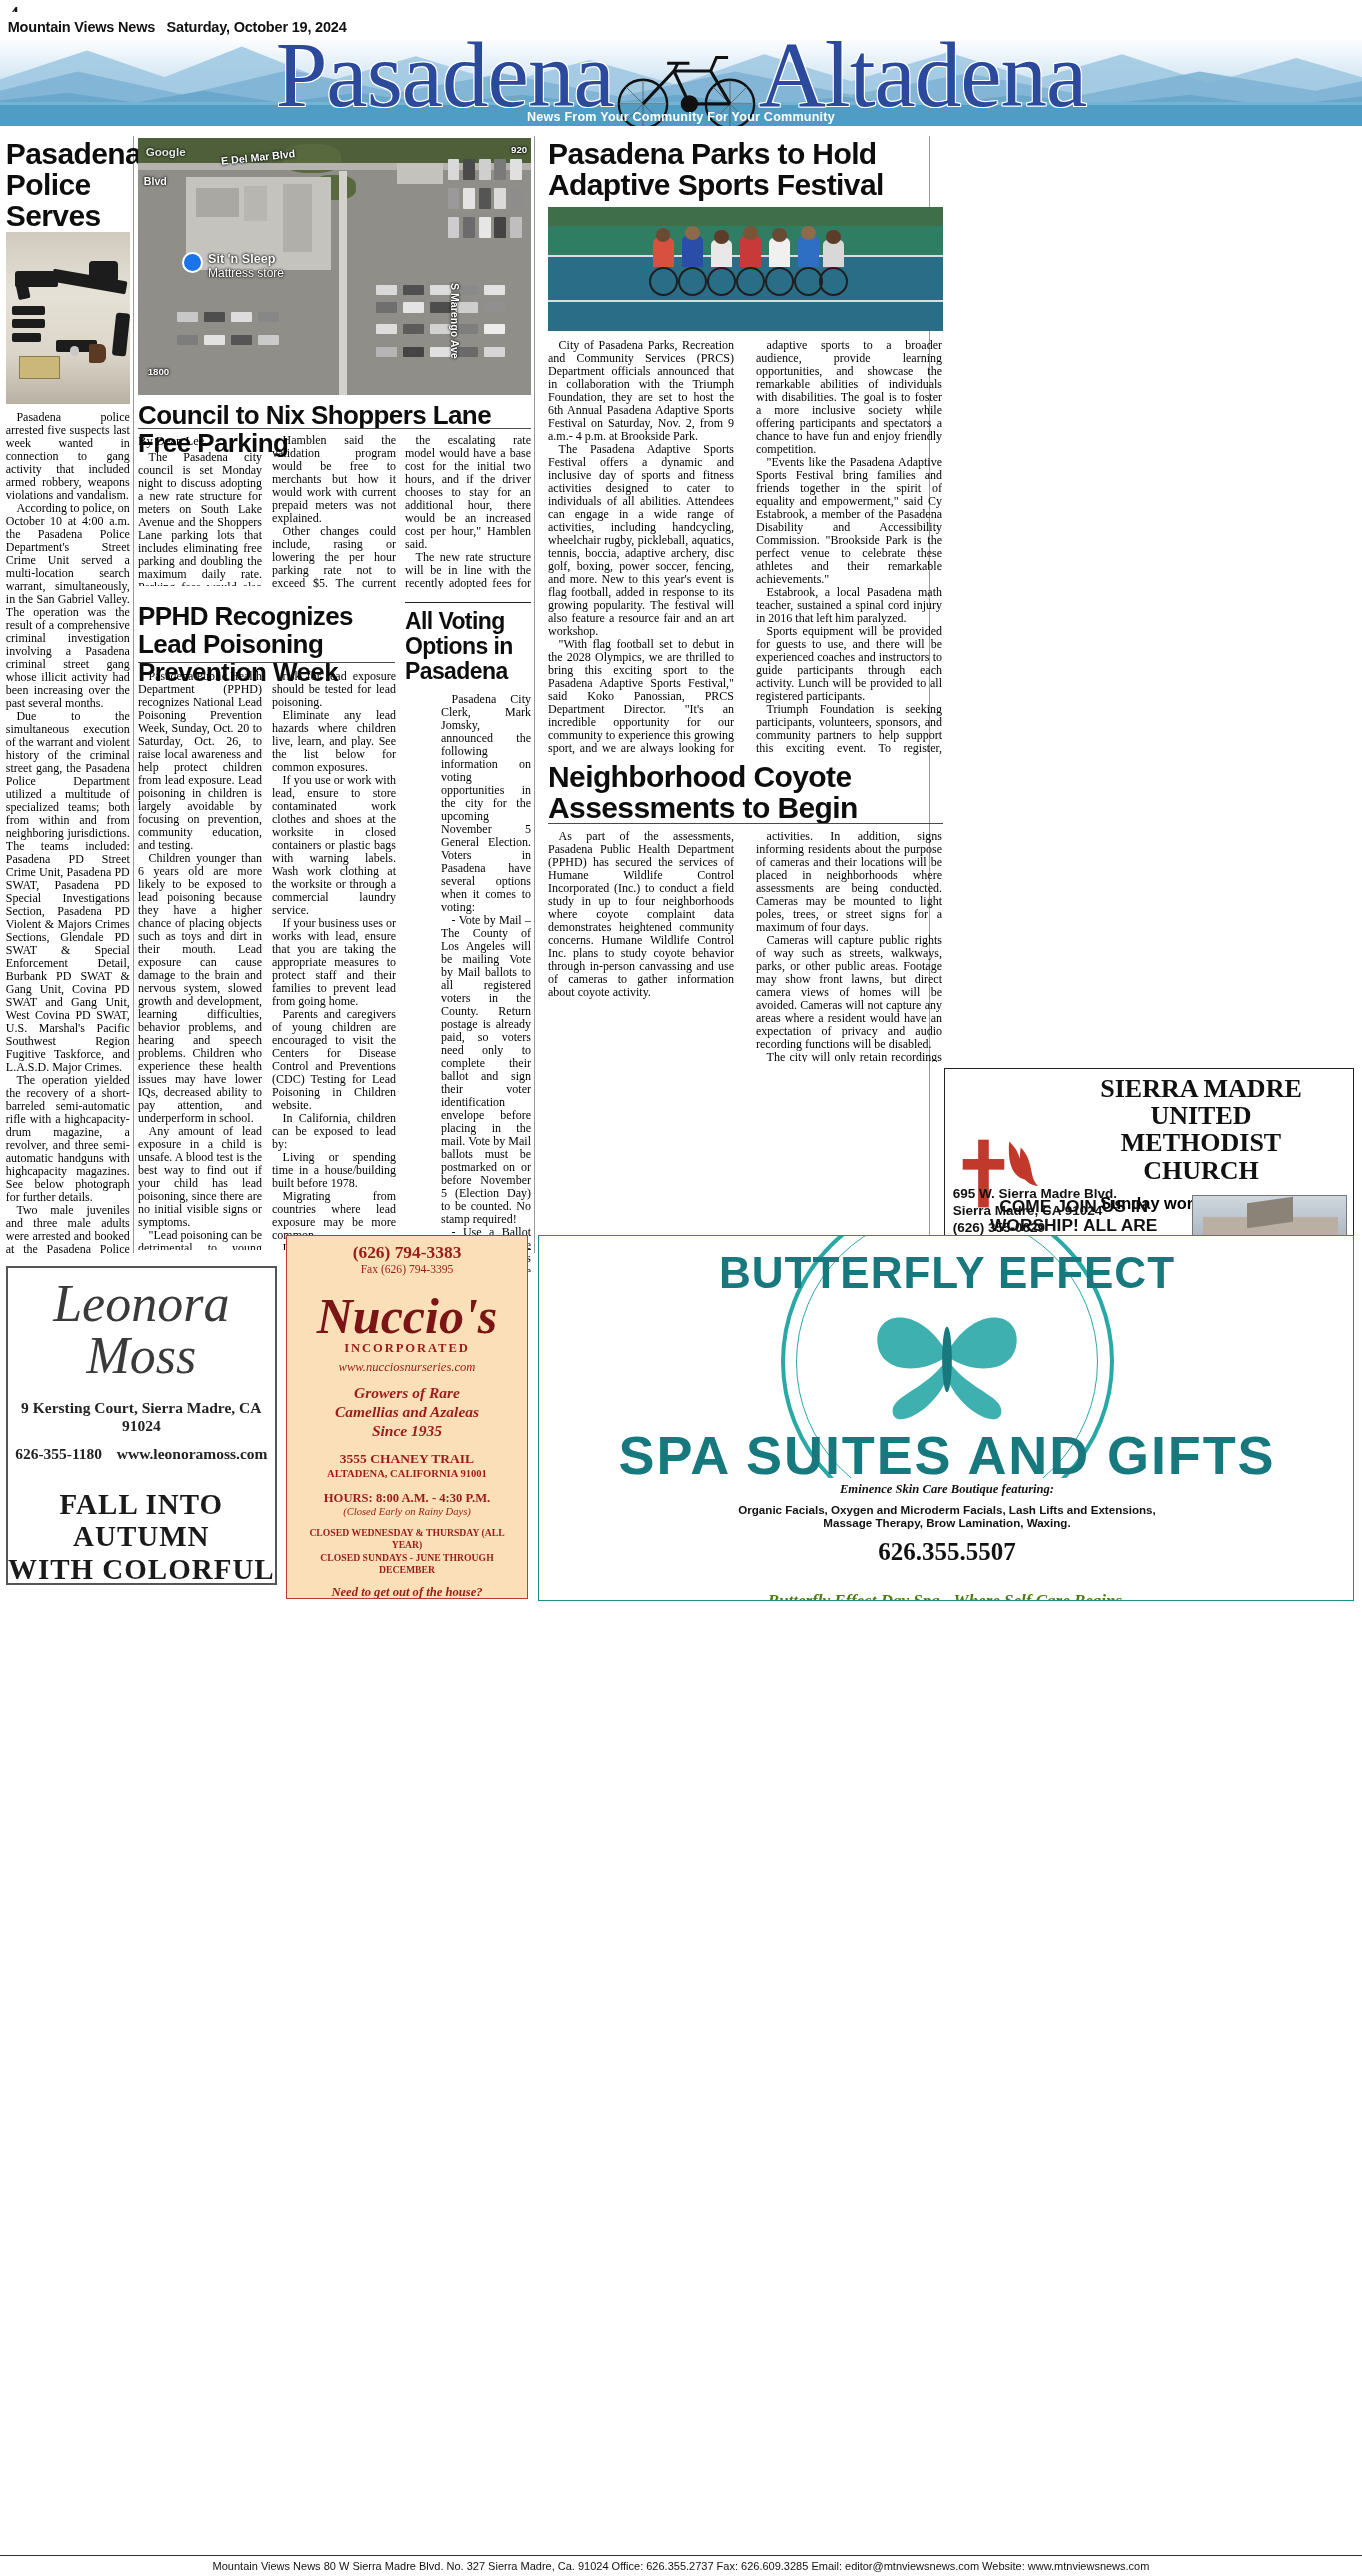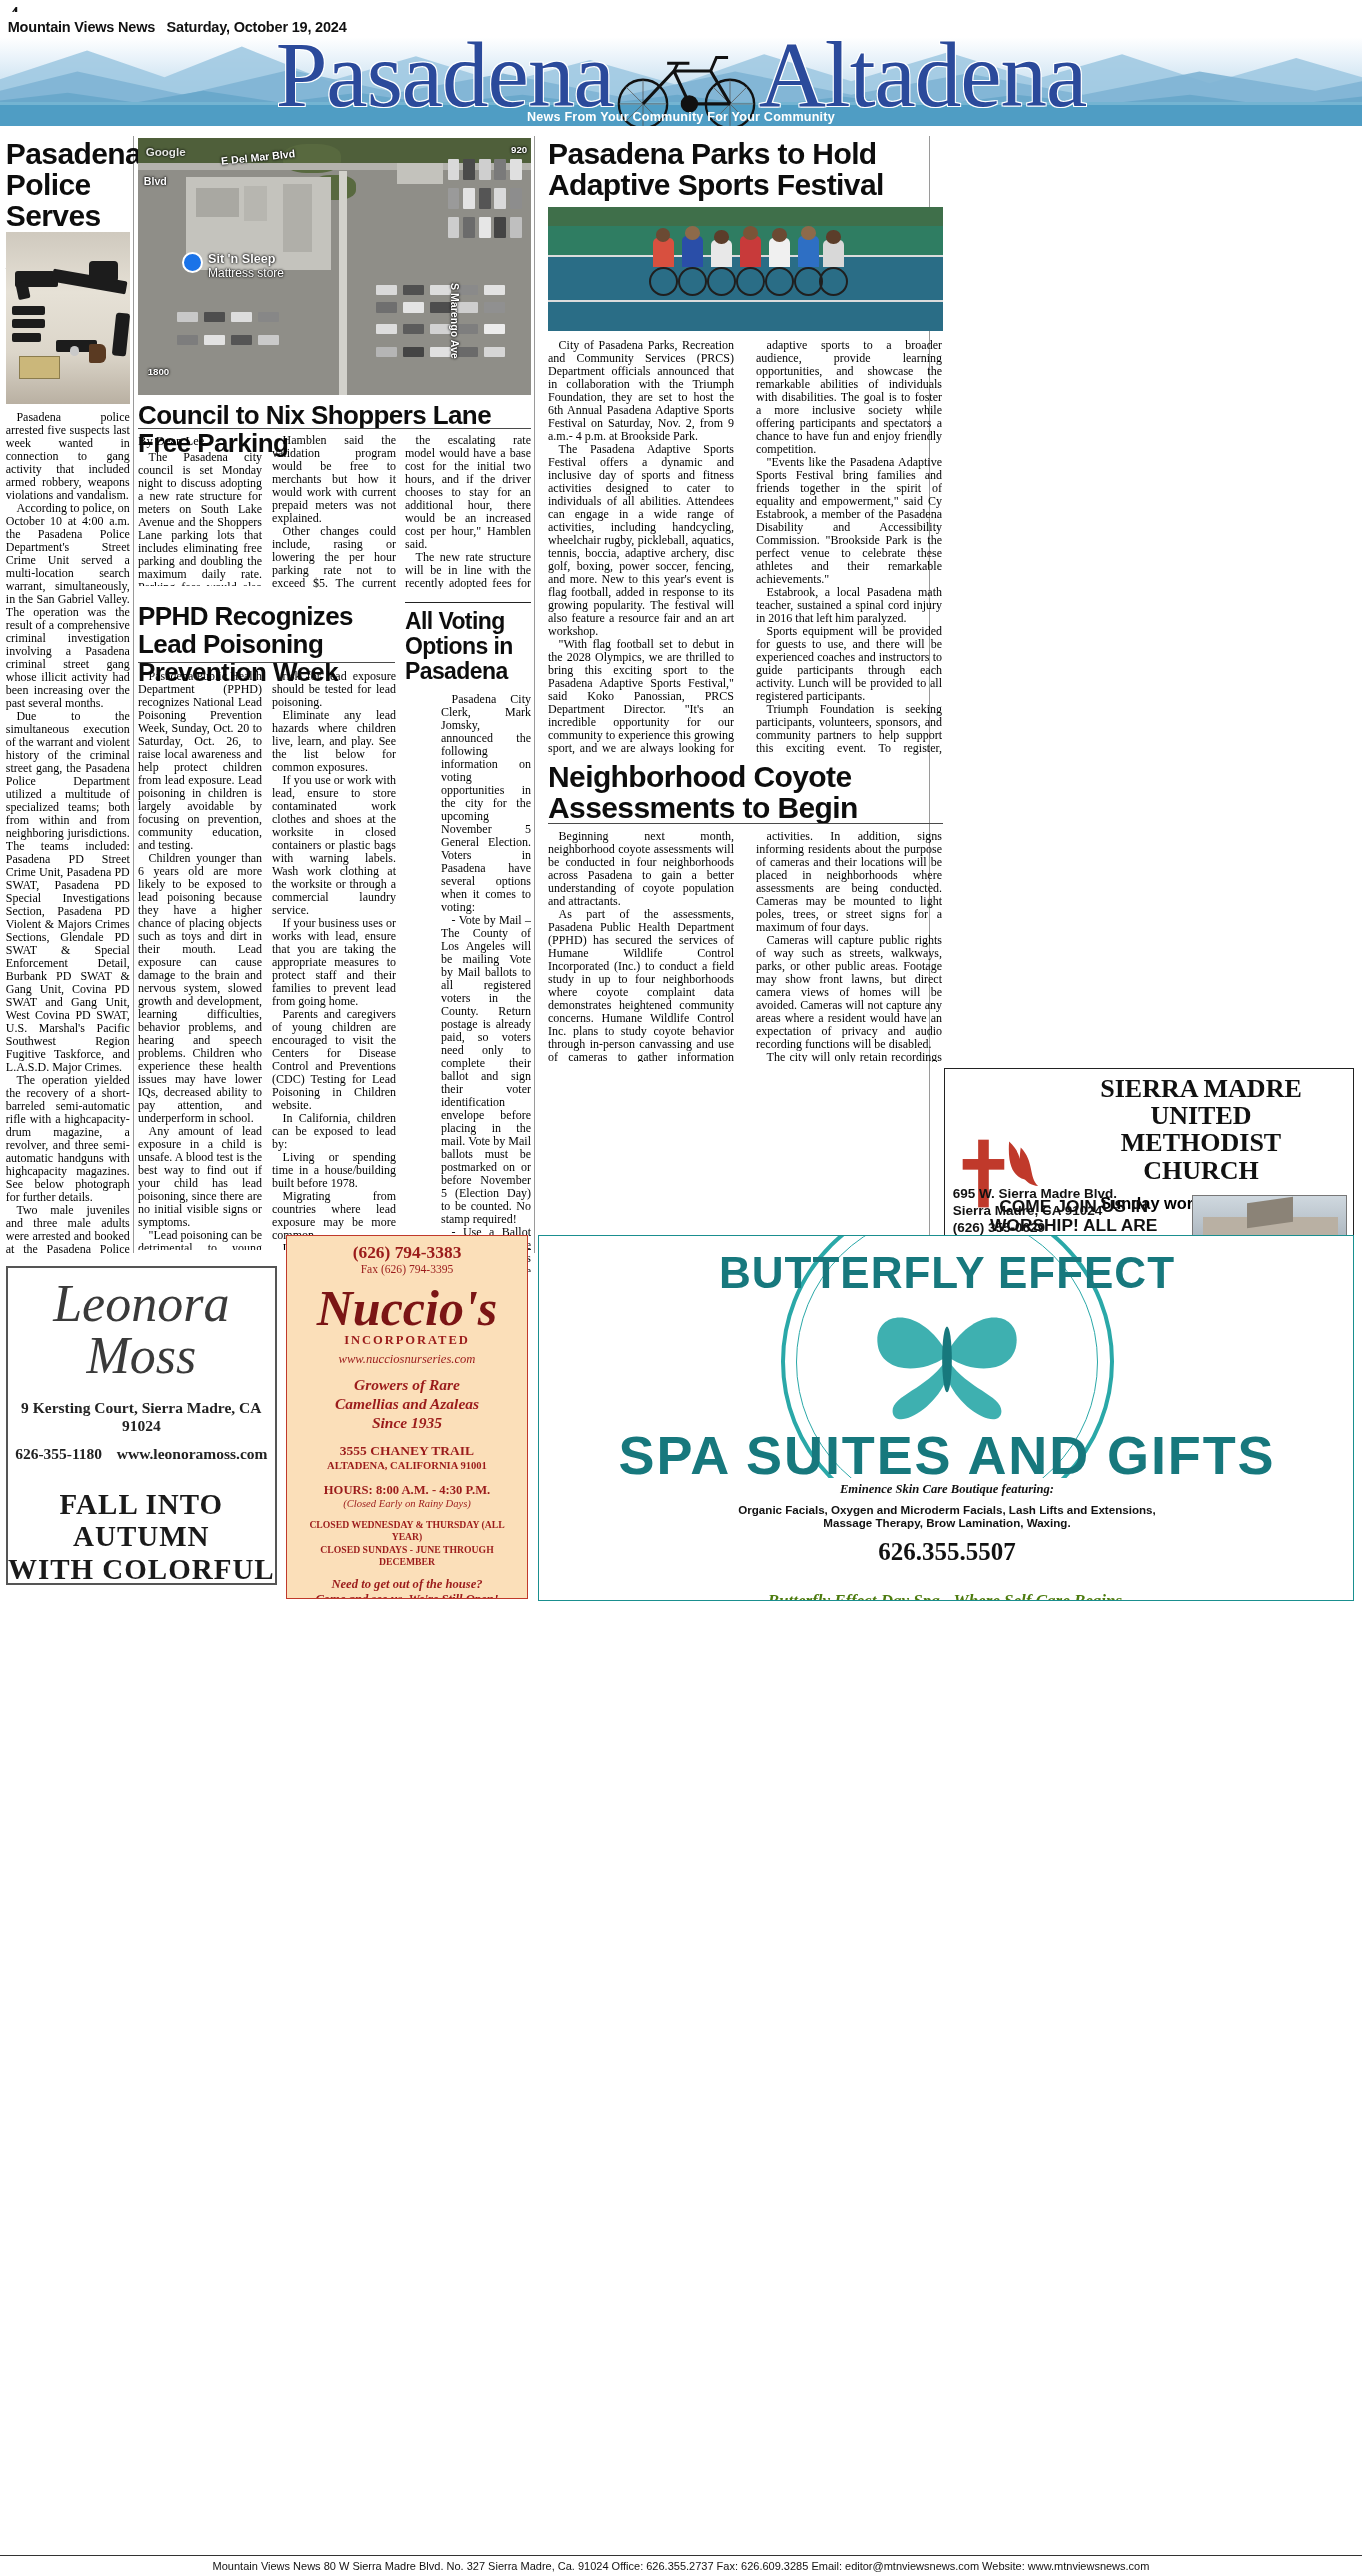--- a/index.html
+++ b/index.html
@@ -427,21 +427,20 @@
     <p>"Events like the Pasadena Adaptive Sports Festival bring families and friends together in the spirit of equality and empowerment," said Cy Estabrook, a member of the Pasadena Disability and Accessibility Commission. "Brookside Park is the perfect venue to celebrate these athletes and their remarkable achievements."</p>
     <p>Estabrook, a local Pasadena math teacher, sustained a spinal cord injury in 2016 that left him paralyzed.</p>
     <p>Sports equipment will be provided for guests to use, and there will be experienced coaches and instructors to guide participants through each activity. Lunch will be provided to all registered participants.</p>
     <p>Triumph Foundation is seeking participants, volunteers, sponsors, and community partners to help support this exciting event. To register, participate, or volunteer, visit Triumph-Foundation.org/ASF or contact Info@Triumph-Foundation.org.</p>
   </div>
 
   <h2 class="hl hl-xl" style="position:absolute; left:548px; top:629px; width:395px; margin:0;">Neighborhood Coyote Assessments to Begin</h2>
   <div class="hrule" style="left:548px; top:691px; width:395px;"></div>
 
   <div class="body-col" style="position:absolute; left:548px; top:698px; width:186px; height:232px; overflow:hidden;">
-    <p>Beginning next month, neighborhood coyote assessments will be conducted in four neighborhoods across Pasadena to gain a better understanding of coyote population and attractants.</p>
     <p>As part of the assessments, Pasadena Public Health Department (PPHD) has secured the services of Humane Wildlife Control Incorporated (Inc.) to conduct a field study in up to four neighborhoods where coyote complaint data demonstrates heightened community concerns. Humane Wildlife Control Inc. plans to study coyote behavior through in-person canvassing and use of cameras to gather information about coyote activity.</p>
 
   </div>
   <div class="body-col" style="position:absolute; left:756px; top:698px; width:186px; height:232px; overflow:hidden;">
     <p>activities. In addition, signs informing residents about the purpose of cameras and their locations will be placed in neighborhoods where assessments are being conducted. Cameras may be mounted to light poles, trees, or street signs for a maximum of four days.</p>
     <p>Cameras will capture public rights of way such as streets, walkways, parks, or other public areas. Footage may show front lawns, but direct camera views of homes will be avoided. Cameras will not capture any areas where a resident would have an expectation of privacy and audio recording functions will be disabled.</p>
     <p>The city will only retain recordings that feature coyotes. The result of each assessment will be a written report with recommended actions.</p>
   </div>
 
   <div class="ad church-ad" style="position:absolute; left:944px; top:936px; width:410px; height:213px;">
@@ -498,21 +497,21 @@
 
     </div>
 
   </div>
 
   <div class="ad nuccio-ad" style="position:absolute; left:286px; top:1103px; width:242px; height:364px; padding:5.8px 7.7px;">
     <div style="text-align:center;">
       <div class="nuccio-red" style="font-family:'Liberation Serif',serif; font-weight:bold; font-size:17.4px;">(626) 794-3383</div>
       <div class="nuccio-red" style="font-family:'Liberation Serif',serif; font-size:11.6px;">Fax (626) 794-3395</div>
     </div>
-    <div class="nuccio-script" style="margin-top:7px;font-style:italic;">Nuccio's</div>
+    <div class="nuccio-script" style="margin-top:15px;font-style:italic;">Nuccio's</div>
     <div class="nuccio-red" style="text-align:center; font-family:'Liberation Serif',serif; font-weight:bold; font-size:12.6px; letter-spacing:1.9px;">INCORPORATED</div>
     <div class="nuccio-red" style="text-align:center; font-family:'Liberation Serif',serif; font-style:italic; font-size:12.6px; margin-top:3.9px;">www.nucciosnurseries.com</div>
     <div class="nuccio-red" style="text-align:center; font-family:'Liberation Serif',serif; font-style:italic; font-weight:bold; font-size:15.5px; margin-top:9.7px; line-height:1.2;">
       <div>Growers of Rare</div>
       <div>Camellias and Azaleas</div>
       <div>Since 1935</div>
     </div>
     <div class="nuccio-red" style="text-align:center; font-family:'Liberation Serif',serif; font-weight:bold; font-size:13.5px; margin-top:9.7px; line-height:1.3;">
       <div>3555 CHANEY TRAIL</div>
       <div style="font-size:10.6px;">ALTADENA, CALIFORNIA 91001</div>

